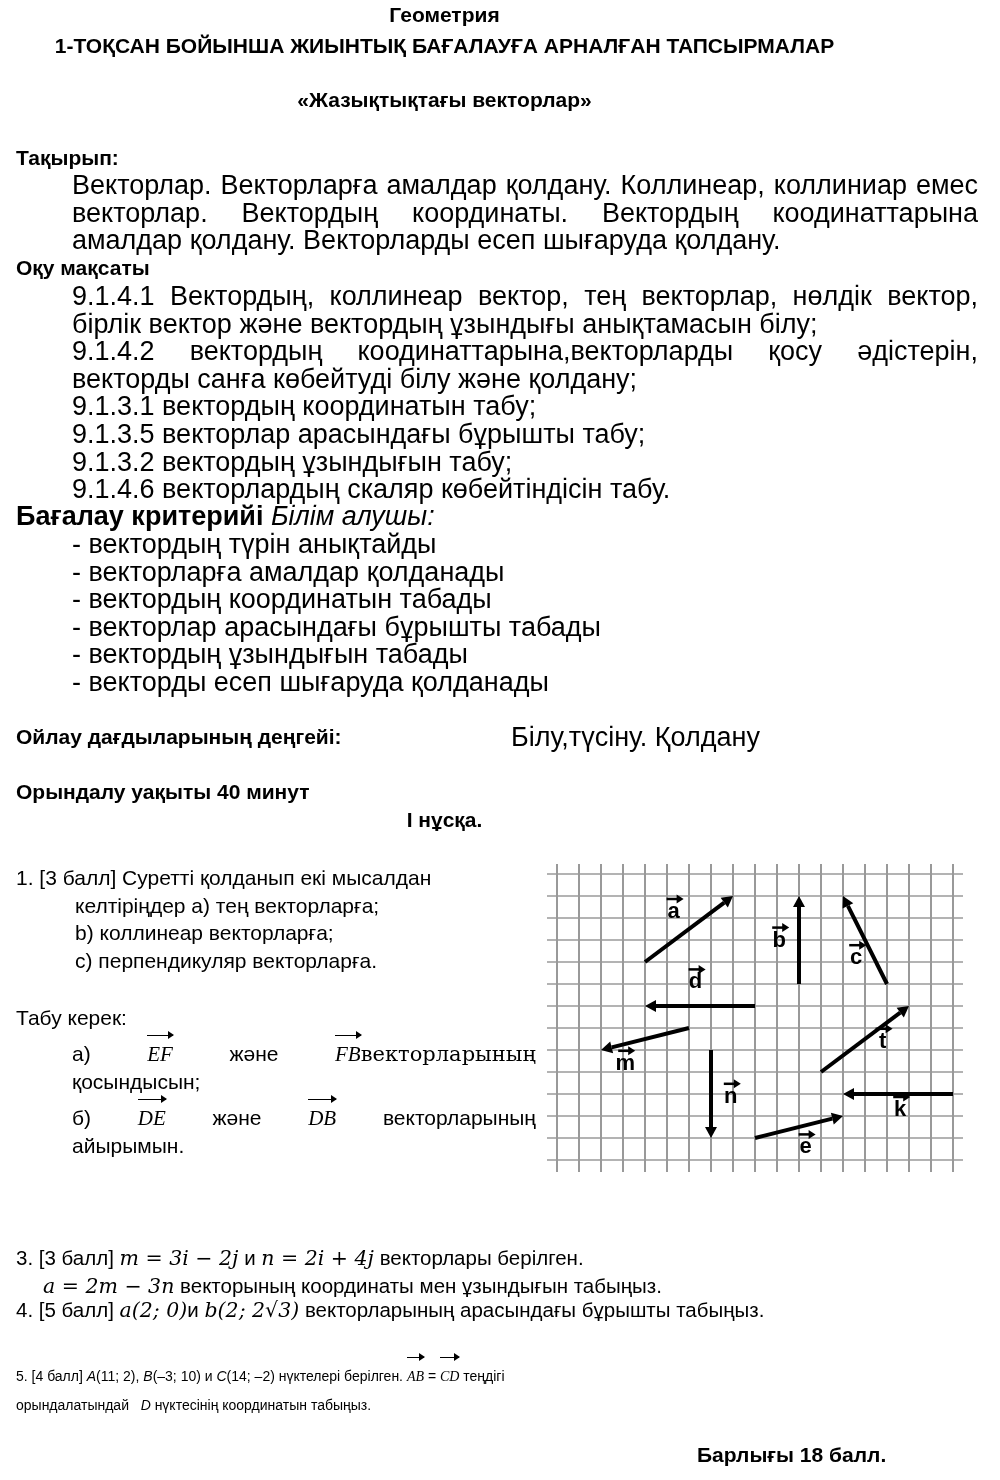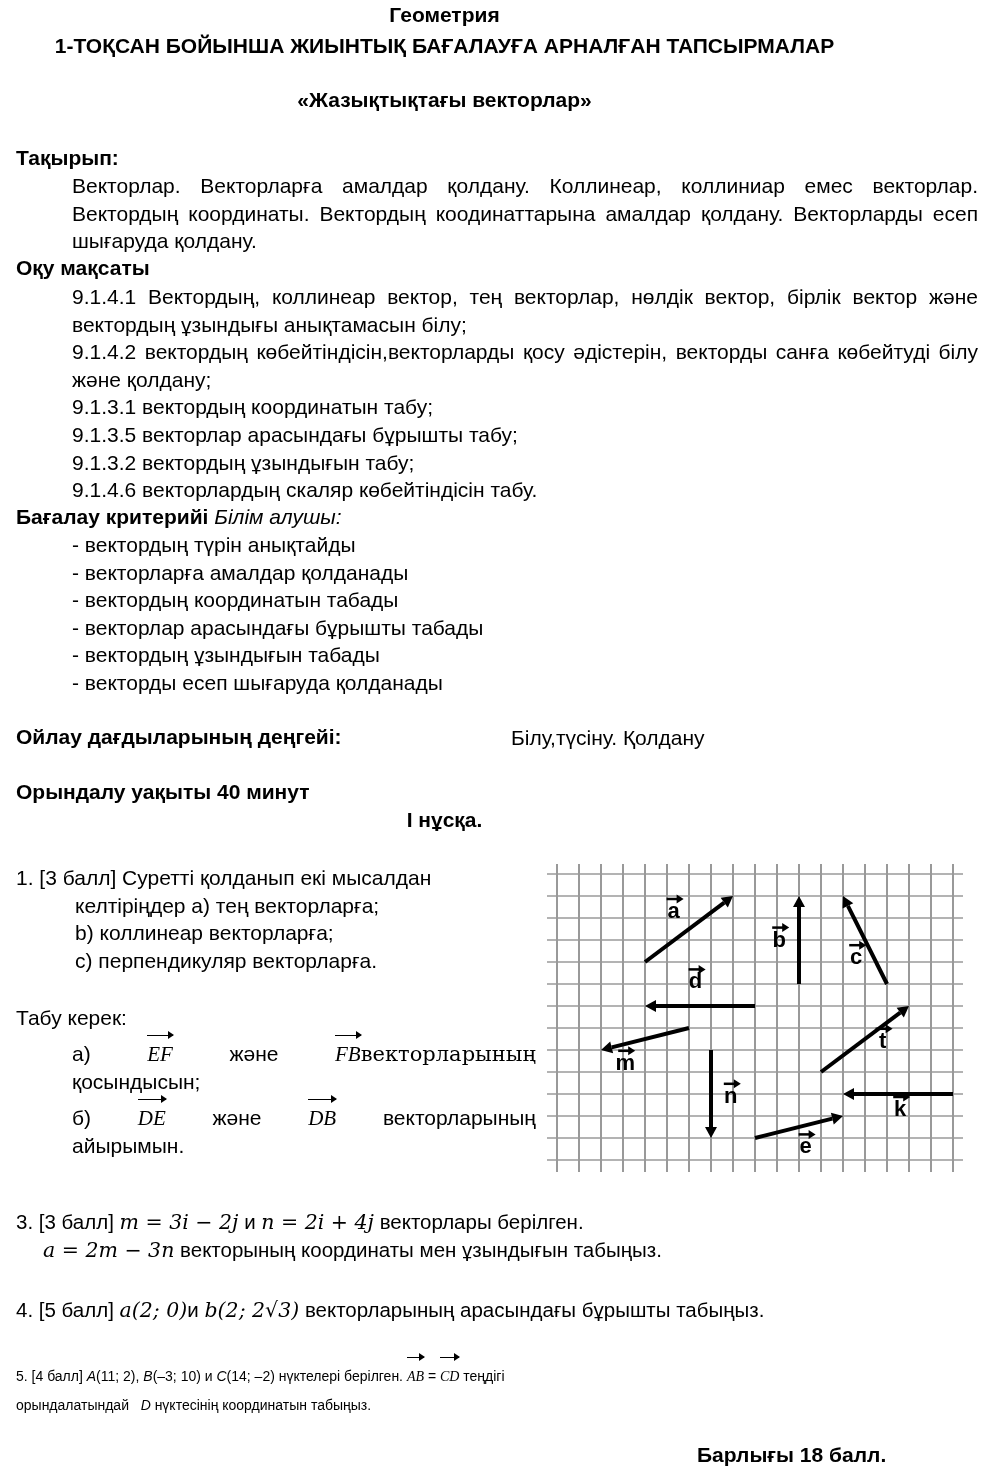--- a/index.html
+++ b/index.html
@@ -3,42 +3,42 @@
 <meta charset="utf-8">
 <style>
   html, body { margin: 0; padding: 0; background: #ffffff; }
   body { width: 1000px; height: 1480px; position: relative; overflow: hidden; color: #000;
          font-family: "Liberation Sans", sans-serif; }
   .abs { position: absolute; }
   .center { left: 0; width: 889px; text-align: center; }
   .b { font-weight: bold; text-align: right; }
   .i { font-style: italic; }
   .hdr { font-size: 21px; font-weight: bold; }
-  .t20 { font-size: 21px; line-height: 27.6px; }
+  .t20 { font-size: 27px; line-height: 27.6px; }
   .just { text-align: justify; text-align-last: left; }
   .justall { text-align: justify; text-align-last: justify; }
   .math { font-family: "DejaVu Serif", serif; font-style: italic; }
   .ovl { display:inline-block; border-top: 1.5px solid #000; position: relative; padding-top: 4px; font-family: Liberation Serif, serif; font-style: italic; }
   .ovl::after { content: ""; position: absolute; right: -1px; top: -5px; border-left: 6px solid #000; border-top: 4px solid transparent; border-bottom: 4px solid transparent; }
   svg text { font-family: "Liberation Sans", sans-serif; font-weight: bold; }
 </style>
 </head>
 <body>
 
 <div class="abs center hdr" style="top:3px;">Геометрия</div>
 <div class="abs center hdr" style="top:34px;">1-ТОҚСАН БОЙЫНША ЖИЫНТЫҚ БАҒАЛАУҒА АРНАЛҒАН ТАПСЫРМАЛАР</div>
 <div class="abs center hdr" style="top:88px;">«Жазықтықтағы векторлар»</div>
 
 <div class="abs hdr" style="left:16px; top:146px;">Тақырып:</div>
 <div class="abs t20 just" style="left:72px; top:172px; width:906px;">Векторлар. Векторларға амалдар қолдану. Коллинеар, коллиниар емес векторлар. Вектордың координаты. Вектордың коодинаттарына амалдар қолдану. Векторларды есеп шығаруда қолдану.</div>
 
 <div class="abs hdr" style="left:16px; top:256px;">Оқу мақсаты</div>
 <div class="abs t20" style="left:72px; top:283px; width:906px;">
   <div class="just">9.1.4.1 Вектордың, коллинеар вектор, тең векторлар, нөлдік вектор, бірлік вектор және вектордың ұзындығы анықтамасын білу;</div>
-  <div class="just">9.1.4.2 вектордың көбейтіндісін,векторларды қосу әдістерін, векторды санға көбейтуді білу және қолдану;</div>
+  <div class="just">9.1.4.2 вектордың коодинаттарына,векторларды қосу әдістерін, векторды санға көбейтуді білу және қолдану;</div>
   <div>9.1.3.1 вектордың координатын табу;</div>
   <div>9.1.3.5 векторлар арасындағы бұрышты табу;</div>
   <div>9.1.3.2 вектордың ұзындығын табу;</div>
   <div>9.1.4.6 векторлардың скаляр көбейтіндісін табу.</div>
 </div>
 
 <div class="abs t20" style="left:16px; top:503px;">
   <span class="b">Бағалау критерийі</span>
   <span class="i">Білім алушы:</span>
 </div>
@@ -199,21 +199,21 @@
         <polygon points="365.2,235 358.2,230.5 358.2,239.5" fill="#000"></polygon>
       </g>
       <g>
         <text x="260.6" y="291.4" font-size="22" text-anchor="middle">e</text>
         <line x1="253.60000000000002" x2="265.6" y1="272.4" y2="272.4" stroke="#000" stroke-width="2.5"></line>
         <polygon points="270.6,272.4 263.6,267.9 263.6,276.9" fill="#000"></polygon>
       </g>
     </g>
 </svg>
 
-<div class="abs" style="left:16px; top:1208px; font-size:20.5px; line-height:28px;">
+<div class="abs" style="left:16px; top:1244px; font-size:20.5px; line-height:28px;">
   <div>
     <span>3. [3 балл]</span>
     <span class="math">m = 3i − 2j</span>
     <span>и</span>
     <span class="math">n = 2i + 4j</span>
     <span>векторлары берілген.</span>
   </div>
   <div style="padding-left:27px;">
     <span class="math">a = 2m − 3n</span>
     <span>векторының координаты мен ұзындығын табыңыз.</span>

